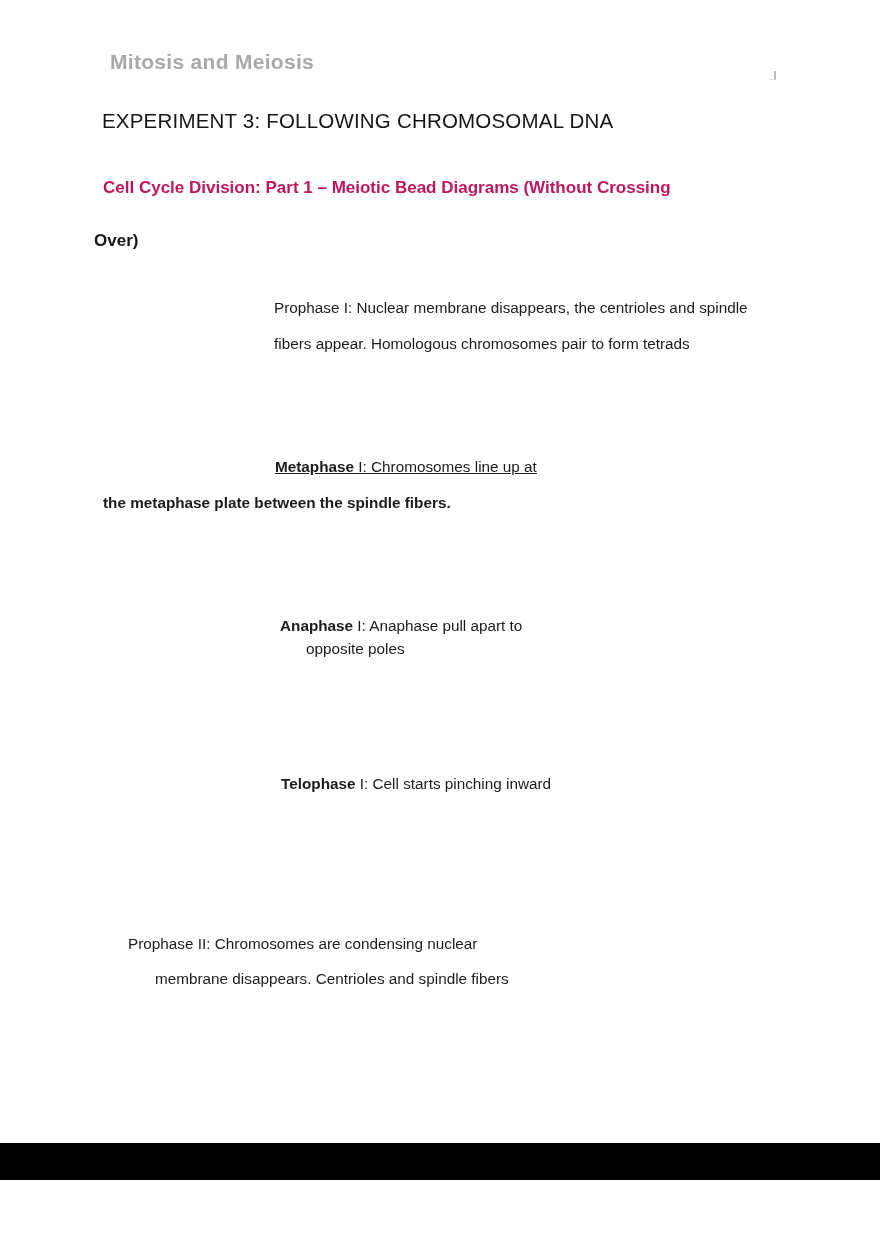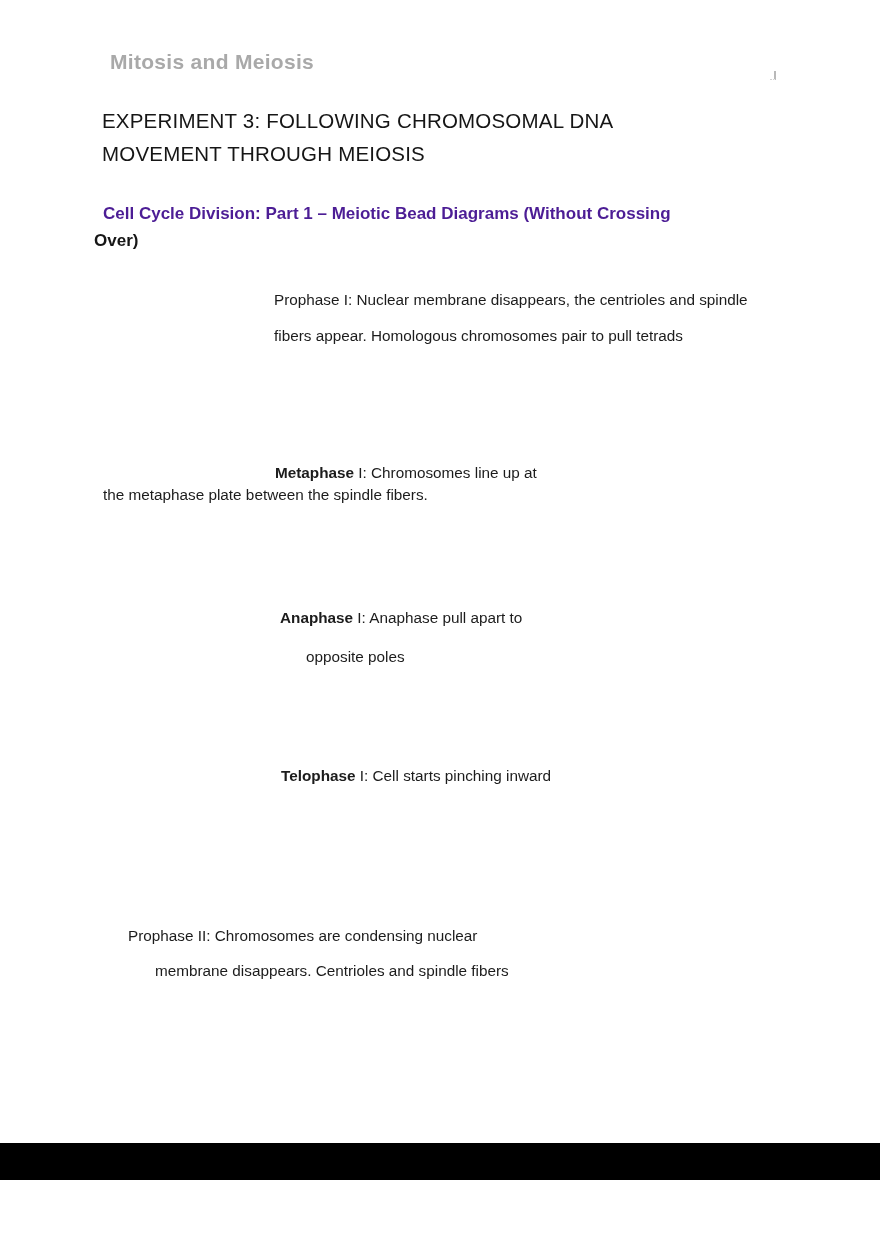--- a/index.html
+++ b/index.html
@@ -30,20 +30,21 @@
     letter-spacing: 0.2px;
     margin-top: 6px;
   }
   .h2 {
     font-size: 17px;
     font-weight: bold;
   }
   .body-line {
     font-size: 15.3px;
     font-weight: 400;
+    margin-top: 8px;
   }
   .body-line .b {
     font-weight: bold;
   }
   .stray-mark {
     position: absolute;
     left: 770px;
     top: 71px;
     width: 4px;
     height: 8px;
@@ -61,43 +62,42 @@
 </head>
 <body>
 
 <div class="page">
 
   <div class="line watermark" style="left: 110px; top: 50px; color: rgb(169, 169, 169);">Mitosis and Meiosis</div>
 
   <span class="stray-mark"></span>
 
   <div class="line h1" style="left: 102px; top: 103px; color: rgb(22, 22, 22);">EXPERIMENT 3: FOLLOWING CHROMOSOMAL DNA</div>
-  <div class="line h1" style="left: 102px; top: 136px; color: rgb(22, 22, 22);">MOVEMENT THROUGH MEIOSIS</div>
 
-  <div class="line h2" style="left: 103px; top: 204px; color: #4c1d95;">Cell Cycle Division: Part 1 – Meiotic Bead Diagrams (Without Crossing</div>
+  <div class="line h2" style="left: 103px; top: 178px; color: #be185d;">Cell Cycle Division: Part 1 – Meiotic Bead Diagrams (Without Crossing</div>
   <div class="line h2" style="left: 94px; top: 214px; color: rgb(22, 22, 22); margin-top: 17px;">Over)</div>
 
   <div class="line body-line" style="left: 274px; top: 291px; color: rgb(28, 28, 28);">
     <span class="b"></span><span>Prophase I: Nuclear membrane disappears, the centrioles and spindle</span>
   </div>
   <div class="line body-line" style="left: 274px; top: 327px; color: rgb(28, 28, 28);">
-    <span class="b"></span><span>fibers appear. Homologous chromosomes pair to pull tetrads</span>
+    <span class="b"></span><span>fibers appear. Homologous chromosomes pair to form tetrads</span>
   </div>
 
-  <div class="line body-line" style="left: 275px; top: 464px; color: rgb(28, 28, 28);">
+  <div class="line body-line" style="left: 275px; top: 450px; color: rgb(28, 28, 28); text-decoration: underline;">
     <span class="b">Metaphase</span><span> I: Chromosomes line up at</span>
   </div>
-  <div class="line body-line" style="left: 103px; top: 486px; color: rgb(28, 28, 28);">
+  <div class="line body-line" style="left: 103px; top: 486px; color: rgb(28, 28, 28); font-weight: bold;">
     <span class="b"></span><span>the metaphase plate between the spindle fibers.</span>
   </div>
 
   <div class="line body-line" style="left: 280px; top: 609px; color: rgb(28, 28, 28);">
     <span class="b">Anaphase</span><span> I: Anaphase pull apart to</span>
   </div>
-  <div class="line body-line" style="left: 306px; top: 648px; color: rgb(28, 28, 28);">
+  <div class="line body-line" style="left: 306px; top: 632px; color: rgb(28, 28, 28);">
     <span class="b"></span><span>opposite poles</span>
   </div>
 
   <div class="line body-line" style="left: 281px; top: 767px; color: rgb(28, 28, 28); text-align: center;">
     <span class="b">Telophase</span><span> I: Cell starts pinching inward</span>
   </div>
 
   <div class="line body-line" style="left: 128px; top: 927px; color: rgb(28, 28, 28);">
     <span class="b"></span><span>Prophase II: Chromosomes are condensing nuclear</span>
   </div>

